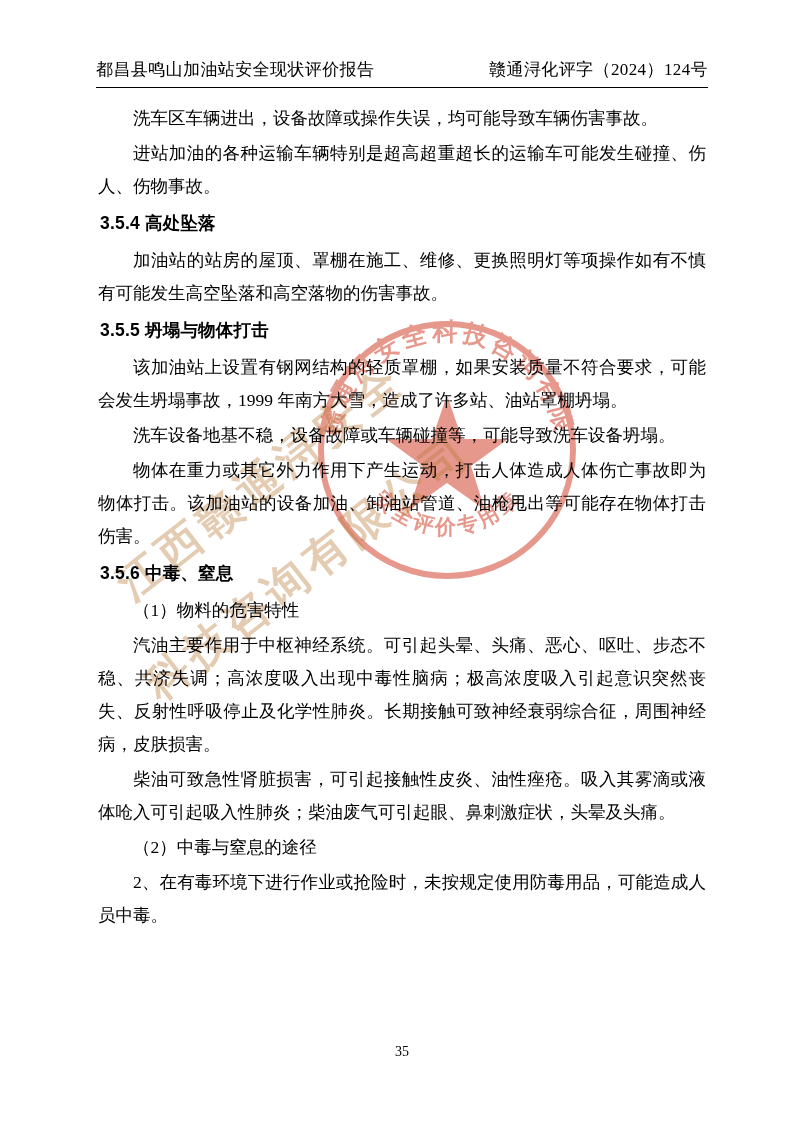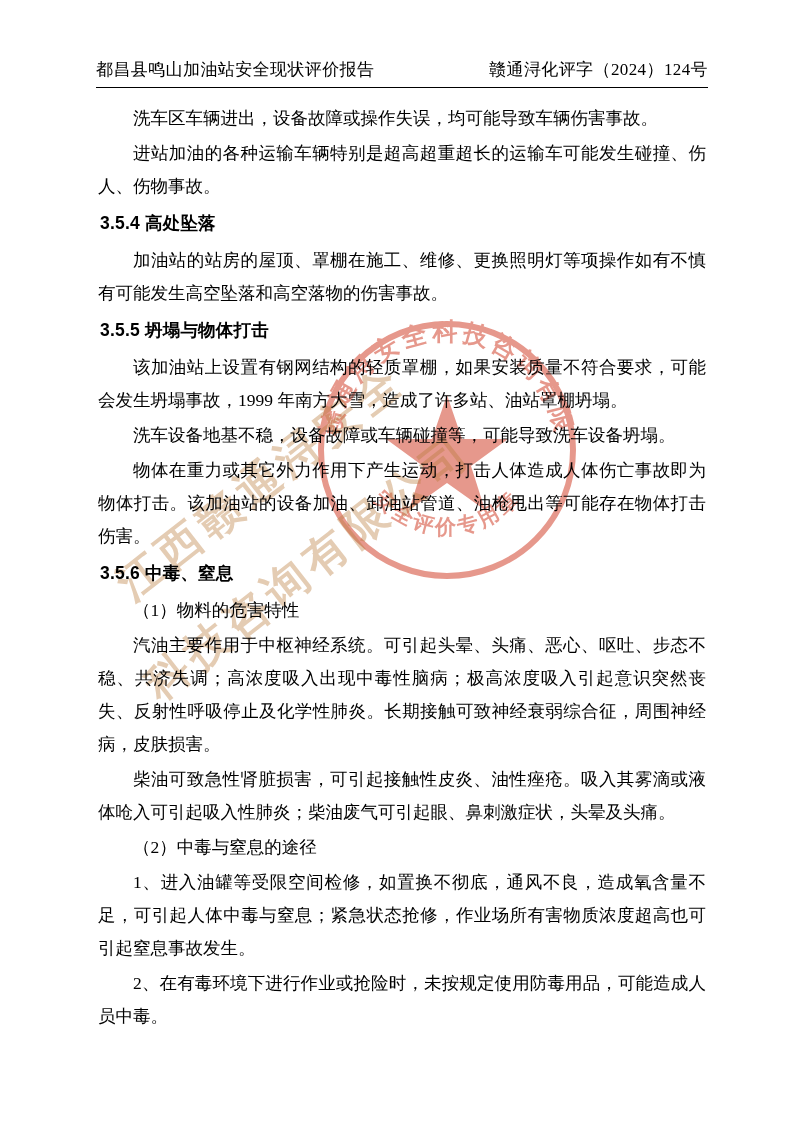--- a/index.html
+++ b/index.html
@@ -149,19 +149,19 @@
       <h3 class="heading">3.5.5 坍塌与物体打击</h3>
       <p class="para">该加油站上设置有钢网结构的轻质罩棚，如果安装质量不符合要求，可能会发生坍塌事故，1999 年南方大雪，造成了许多站、油站罩棚坍塌。</p>
       <p class="para">洗车设备地基不稳，设备故障或车辆碰撞等，可能导致洗车设备坍塌。</p>
       <p class="para">物体在重力或其它外力作用下产生运动，打击人体造成人体伤亡事故即为物体打击。该加油站的设备加油、卸油站管道、油枪甩出等可能存在物体打击伤害。</p>
 
       <h3 class="heading">3.5.6 中毒、窒息</h3>
       <p class="para">（1）物料的危害特性</p>
       <p class="para">汽油主要作用于中枢神经系统。可引起头晕、头痛、恶心、呕吐、步态不稳、共济失调；高浓度吸入出现中毒性脑病；极高浓度吸入引起意识突然丧失、反射性呼吸停止及化学性肺炎。长期接触可致神经衰弱综合征，周围神经病，皮肤损害。</p>
       <p class="para">柴油可致急性肾脏损害，可引起接触性皮炎、油性痤疮。吸入其雾滴或液体呛入可引起吸入性肺炎；柴油废气可引起眼、鼻刺激症状，头晕及头痛。</p>
       <p class="para">（2）中毒与窒息的途径</p>
-      <p class="para">1、进入油罐等受限空间检修，如置换不彻底，通风不良，造成氧含量不足，可引起人体中毒与窒息；紧急状态抢修，作业场所有害物质浓度超高也可引起窒息事故发生。</p>
       <p class="para">2、在有毒环境下进行作业或抢险时，未按规定使用防毒用品，可能造成人员中毒。</p>
 
     </div>
 
+    <div class="pagenum">35</div>
   </div>
 </div>
 
 </body></html>

